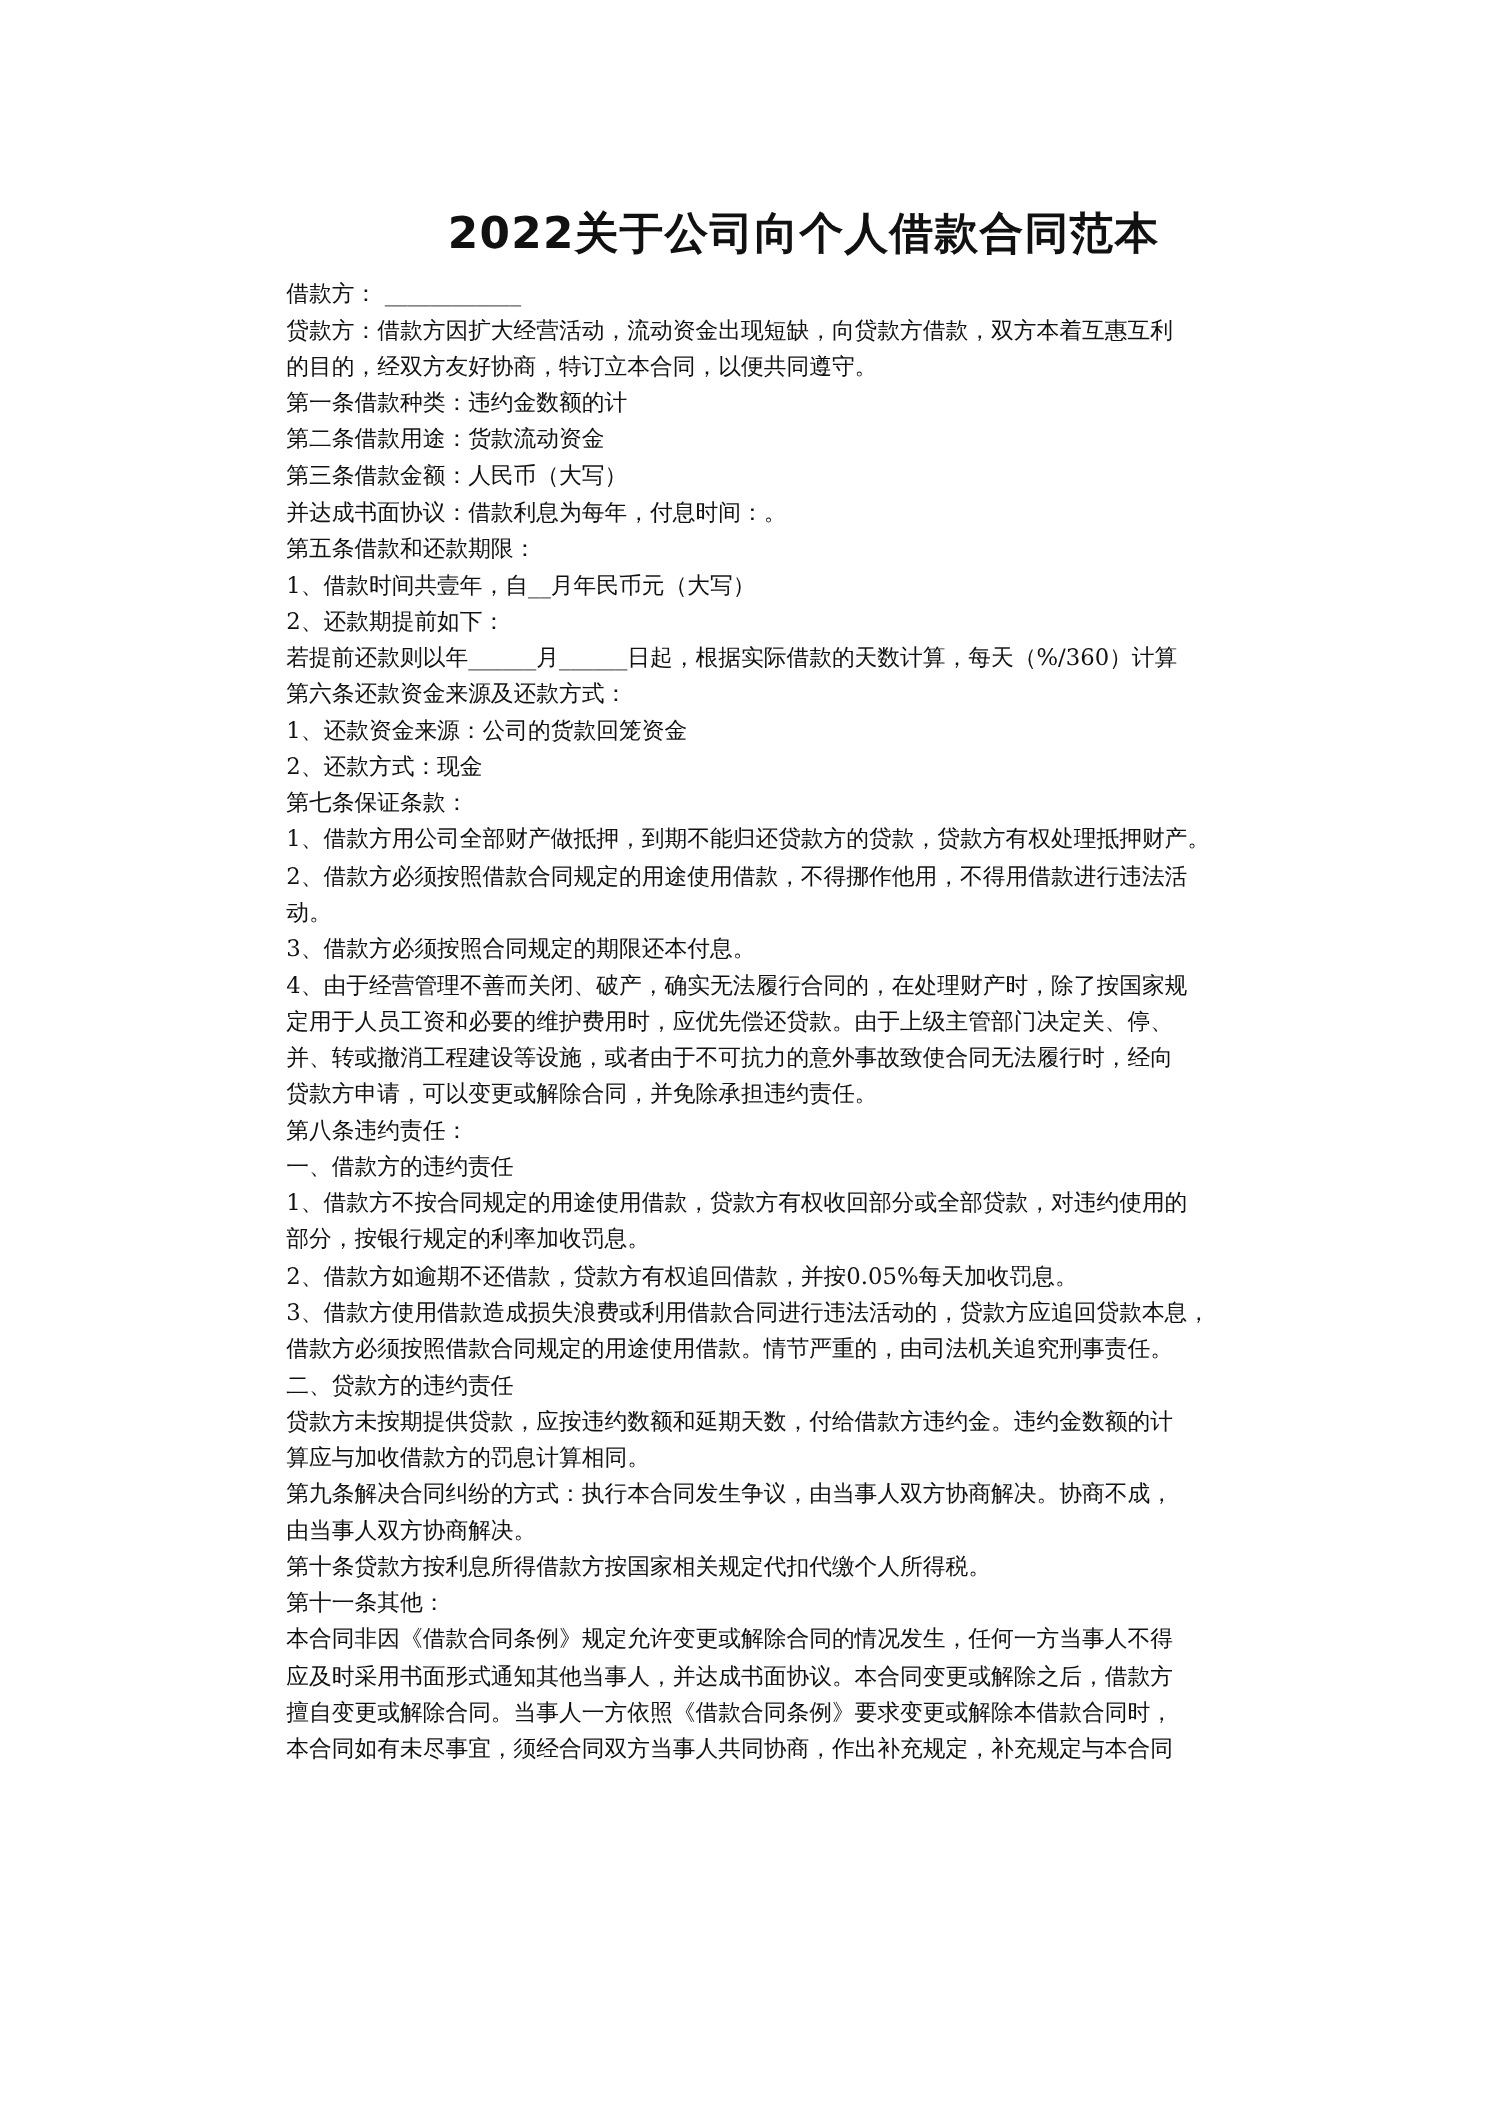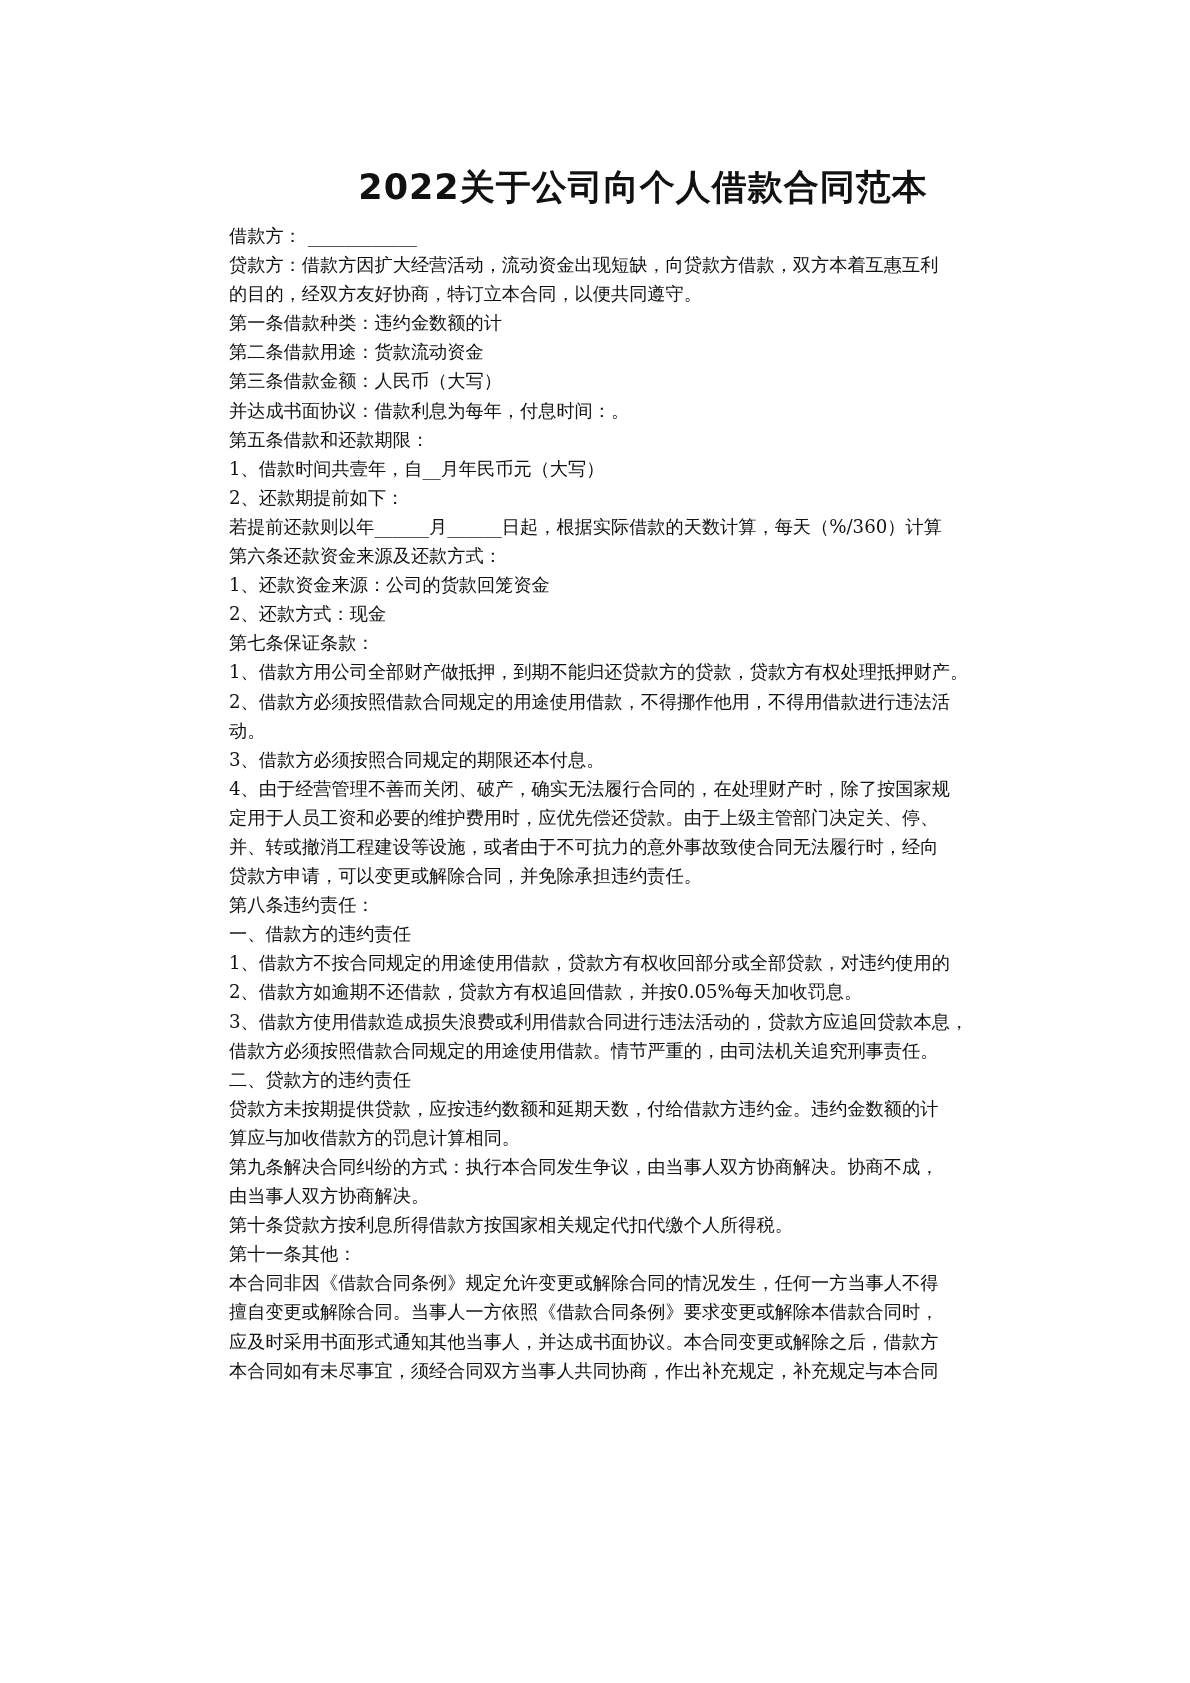--- a/index.html
+++ b/index.html
@@ -37,28 +37,29 @@
       <div class="line"><span>2、借款方必须按照借款合同规定的用途使用借款，不得挪作他用，不得用借款进行违法活</span></div>
       <div class="line"><span>动。</span></div>
       <div class="line"><span>3、借款方必须按照合同规定的期限还本付息。</span></div>
       <div class="line"><span>4、由于经营管理不善而关闭、破产，确实无法履行合同的，在处理财产时，除了按国家规</span></div>
       <div class="line"><span>定用于人员工资和必要的维护费用时，应优先偿还贷款。由于上级主管部门决定关、停、</span></div>
       <div class="line"><span>并、转或撤消工程建设等设施，或者由于不可抗力的意外事故致使合同无法履行时，经向</span></div>
       <div class="line"><span>贷款方申请，可以变更或解除合同，并免除承担违约责任。</span></div>
       <div class="line"><span>第八条违约责任：</span></div>
       <div class="line"><span>一、借款方的违约责任</span></div>
       <div class="line"><span>1、借款方不按合同规定的用途使用借款，贷款方有权收回部分或全部贷款，对违约使用的</span></div>
+      <div class="line"><span>部分，按银行规定的利率加收罚息。</span></div>
       <div class="line"><span>2、借款方如逾期不还借款，贷款方有权追回借款，并按0.05%每天加收罚息。</span></div>
       <div class="line"><span>3、借款方使用借款造成损失浪费或利用借款合同进行违法活动的，贷款方应追回贷款本息，</span></div>
       <div class="line"><span>借款方必须按照借款合同规定的用途使用借款。情节严重的，由司法机关追究刑事责任。</span></div>
       <div class="line"><span>二、贷款方的违约责任</span></div>
       <div class="line"><span>贷款方未按期提供贷款，应按违约数额和延期天数，付给借款方违约金。违约金数额的计</span></div>
       <div class="line"><span>算应与加收借款方的罚息计算相同。</span></div>
       <div class="line"><span>第九条解决合同纠纷的方式：执行本合同发生争议，由当事人双方协商解决。协商不成，</span></div>
       <div class="line"><span>由当事人双方协商解决。</span></div>
       <div class="line"><span>第十条贷款方按利息所得借款方按国家相关规定代扣代缴个人所得税。</span></div>
       <div class="line"><span>第十一条其他：</span></div>
       <div class="line"><span>本合同非因《借款合同条例》规定允许变更或解除合同的情况发生，任何一方当事人不得</span></div>
+      <div class="line"><span>应及时采用书面形式通知其他当事人，并达成书面协议。本合同变更或解除之后，借款方</span></div>
       <div class="line"><span>擅自变更或解除合同。当事人一方依照《借款合同条例》要求变更或解除本借款合同时，</span></div>
-      <div class="line"><span>应及时采用书面形式通知其他当事人，并达成书面协议。本合同变更或解除之后，借款方</span></div>
       <div class="line"><span>本合同如有未尽事宜，须经合同双方当事人共同协商，作出补充规定，补充规定与本合同</span></div>
     </div>
 </div>
 
 </body></html>

